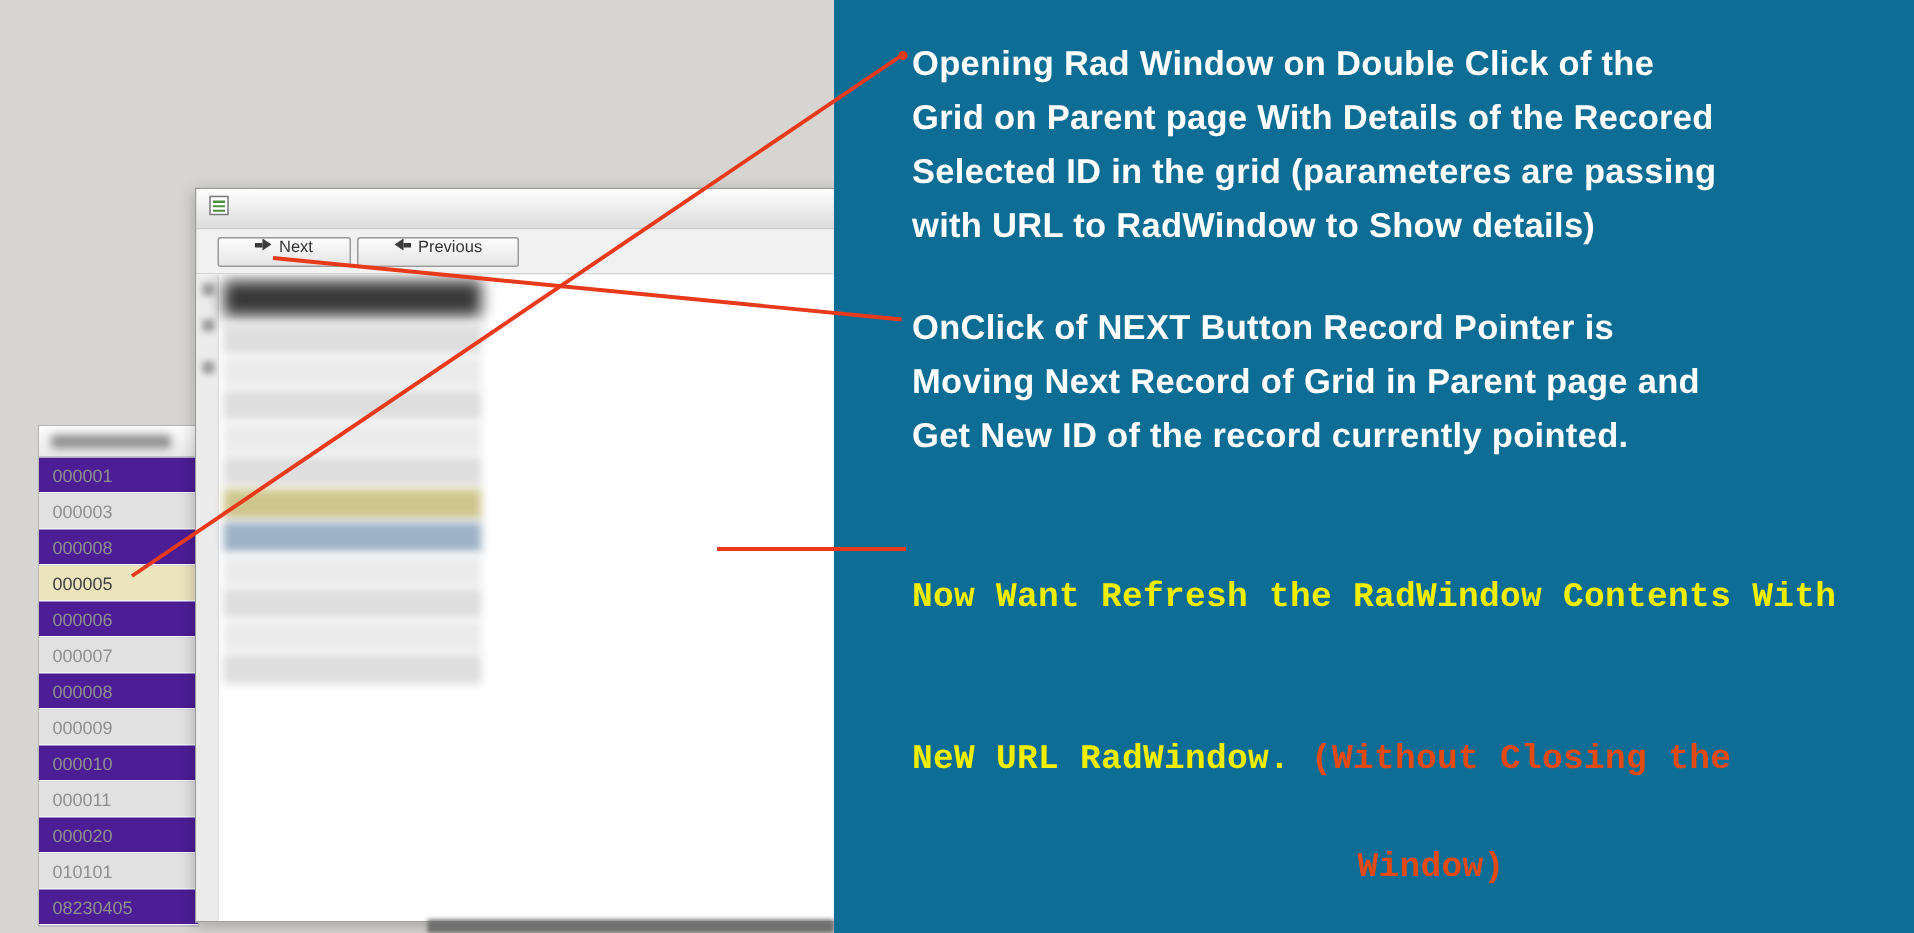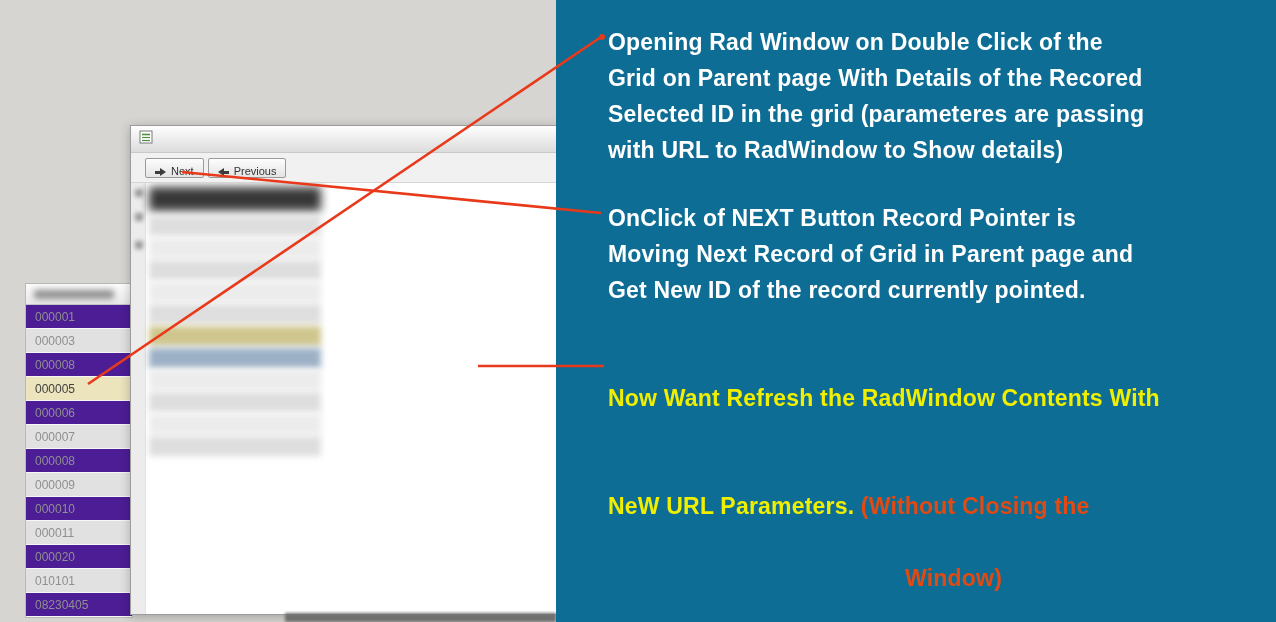--- a/index.html
+++ b/index.html
@@ -21,21 +21,21 @@
   .grid-row:nth-child(even) { background:#e1e1e1; }
   .grid-row.selected { background:#ece4bd; color:#3f3f3f; font-weight:normal; }
 
   
   .rad-window { position:absolute; left:130px; top:125px; width:430px; height:490px; z-index:2;
     background:#fff; border:1px solid #9c9c9c; box-shadow:0 2px 10px rgba(0,0,0,.25); }
   .title-bar { height:27px; background:linear-gradient(#fefefe,#dcdcdc);
     border-bottom:1px solid #c9c9c9; display:flex; align-items:center; padding-left:8px; }
   .toolbar { height:30px; background:#f1f1f1; border-bottom:1px solid #d5d5d5;
     display:flex; align-items:center; gap:4px; padding-left:14px; }
-  .tb-btn { display:inline-flex; align-items:flex-end; gap:5px; height:20px; padding:0 9px;
+  .tb-btn { display:inline-flex; align-items:flex-start; gap:5px; height:20px; padding:0 24px;
     font-size:11px; color:#333; background:linear-gradient(#fdfdfd,#e4e4e4);
     border:1px solid #9a9a9a; border-radius:2px; cursor:pointer; }
 
   .arrow { width:11px; height:9px; position:relative; display:inline-block; }
   .arrow::before { content:''; position:absolute; top:3px; width:5px; height:3px; background:#3c3c3c; }
   .arrow::after  { content:''; position:absolute; top:0;
     border-top:4.5px solid transparent; border-bottom:4.5px solid transparent; }
   .arrow.right::before { left:0; }
   .arrow.right::after  { left:5px; border-left:6px solid #3c3c3c; }
   .arrow.left::before  { right:0; }
@@ -62,21 +62,21 @@
     background:#0e6d94; z-index:5; }
   .para { position:absolute; left:52px; width:665px; color:#ffffff;
     font-size:23px; font-weight:bold; line-height:36px; letter-spacing:.2px;
     white-space:pre-line; }
   .p1 { top:24px; }
   .p2 { top:200px; }
   .p3 { top:344px; }
   .p4 { top:442px; color:#00cf1f; }
   .yellow { color:#f0ef00; }
   .orange { color:#e24a12; }
-  .p3-line { line-height:36px; }
+  .p3-line { line-height:36px;font-family:Liberation Mono, monospace; }
   .p3-l3 { margin-left:297px; }
 
   .lines { position:absolute; left:0; top:0; z-index:10; pointer-events:none; }
 </style>
 </head>
 <body>
 
 <div class="stage">
 
   <div class="grid-panel">
@@ -150,21 +150,21 @@
     <div class="para p1">Opening Rad Window on Double Click of the
 Grid on Parent page With Details of the Recored
 Selected ID in the grid (parameteres are passing
 with URL to RadWindow to Show details)</div>
     <div class="para p2">OnClick of NEXT Button Record Pointer is
 Moving Next Record of Grid in Parent page and
 Get New ID of the record currently pointed.</div>
     <div class="para p3">
       <div class="p3-line yellow">Now Want Refresh the RadWindow Contents With</div>
       <div class="p3-line">
-        <span class="yellow">NeW URL Parameters. </span><span class="orange">(Without Closing the</span>
+        <span class="yellow">NeW URL RadWindow. </span><span class="orange">(Without Closing the</span>
       </div>
       <div class="p3-line p3-l3 orange">Window)</div>
     </div>
   </div>
 
   <svg class="lines" width="1276" height="622">
     <circle cx="602" cy="37" r="3" fill="#e8391b"></circle>
     <line x1="601" y1="37" x2="88" y2="384" stroke="#e8391b" stroke-width="2.6"></line>
     <line x1="601" y1="213" x2="182" y2="172" stroke="#e8391b" stroke-width="2.6"></line>
     <line x1="478" y1="366" x2="604" y2="366" stroke="#e8391b" stroke-width="2.6"></line>

